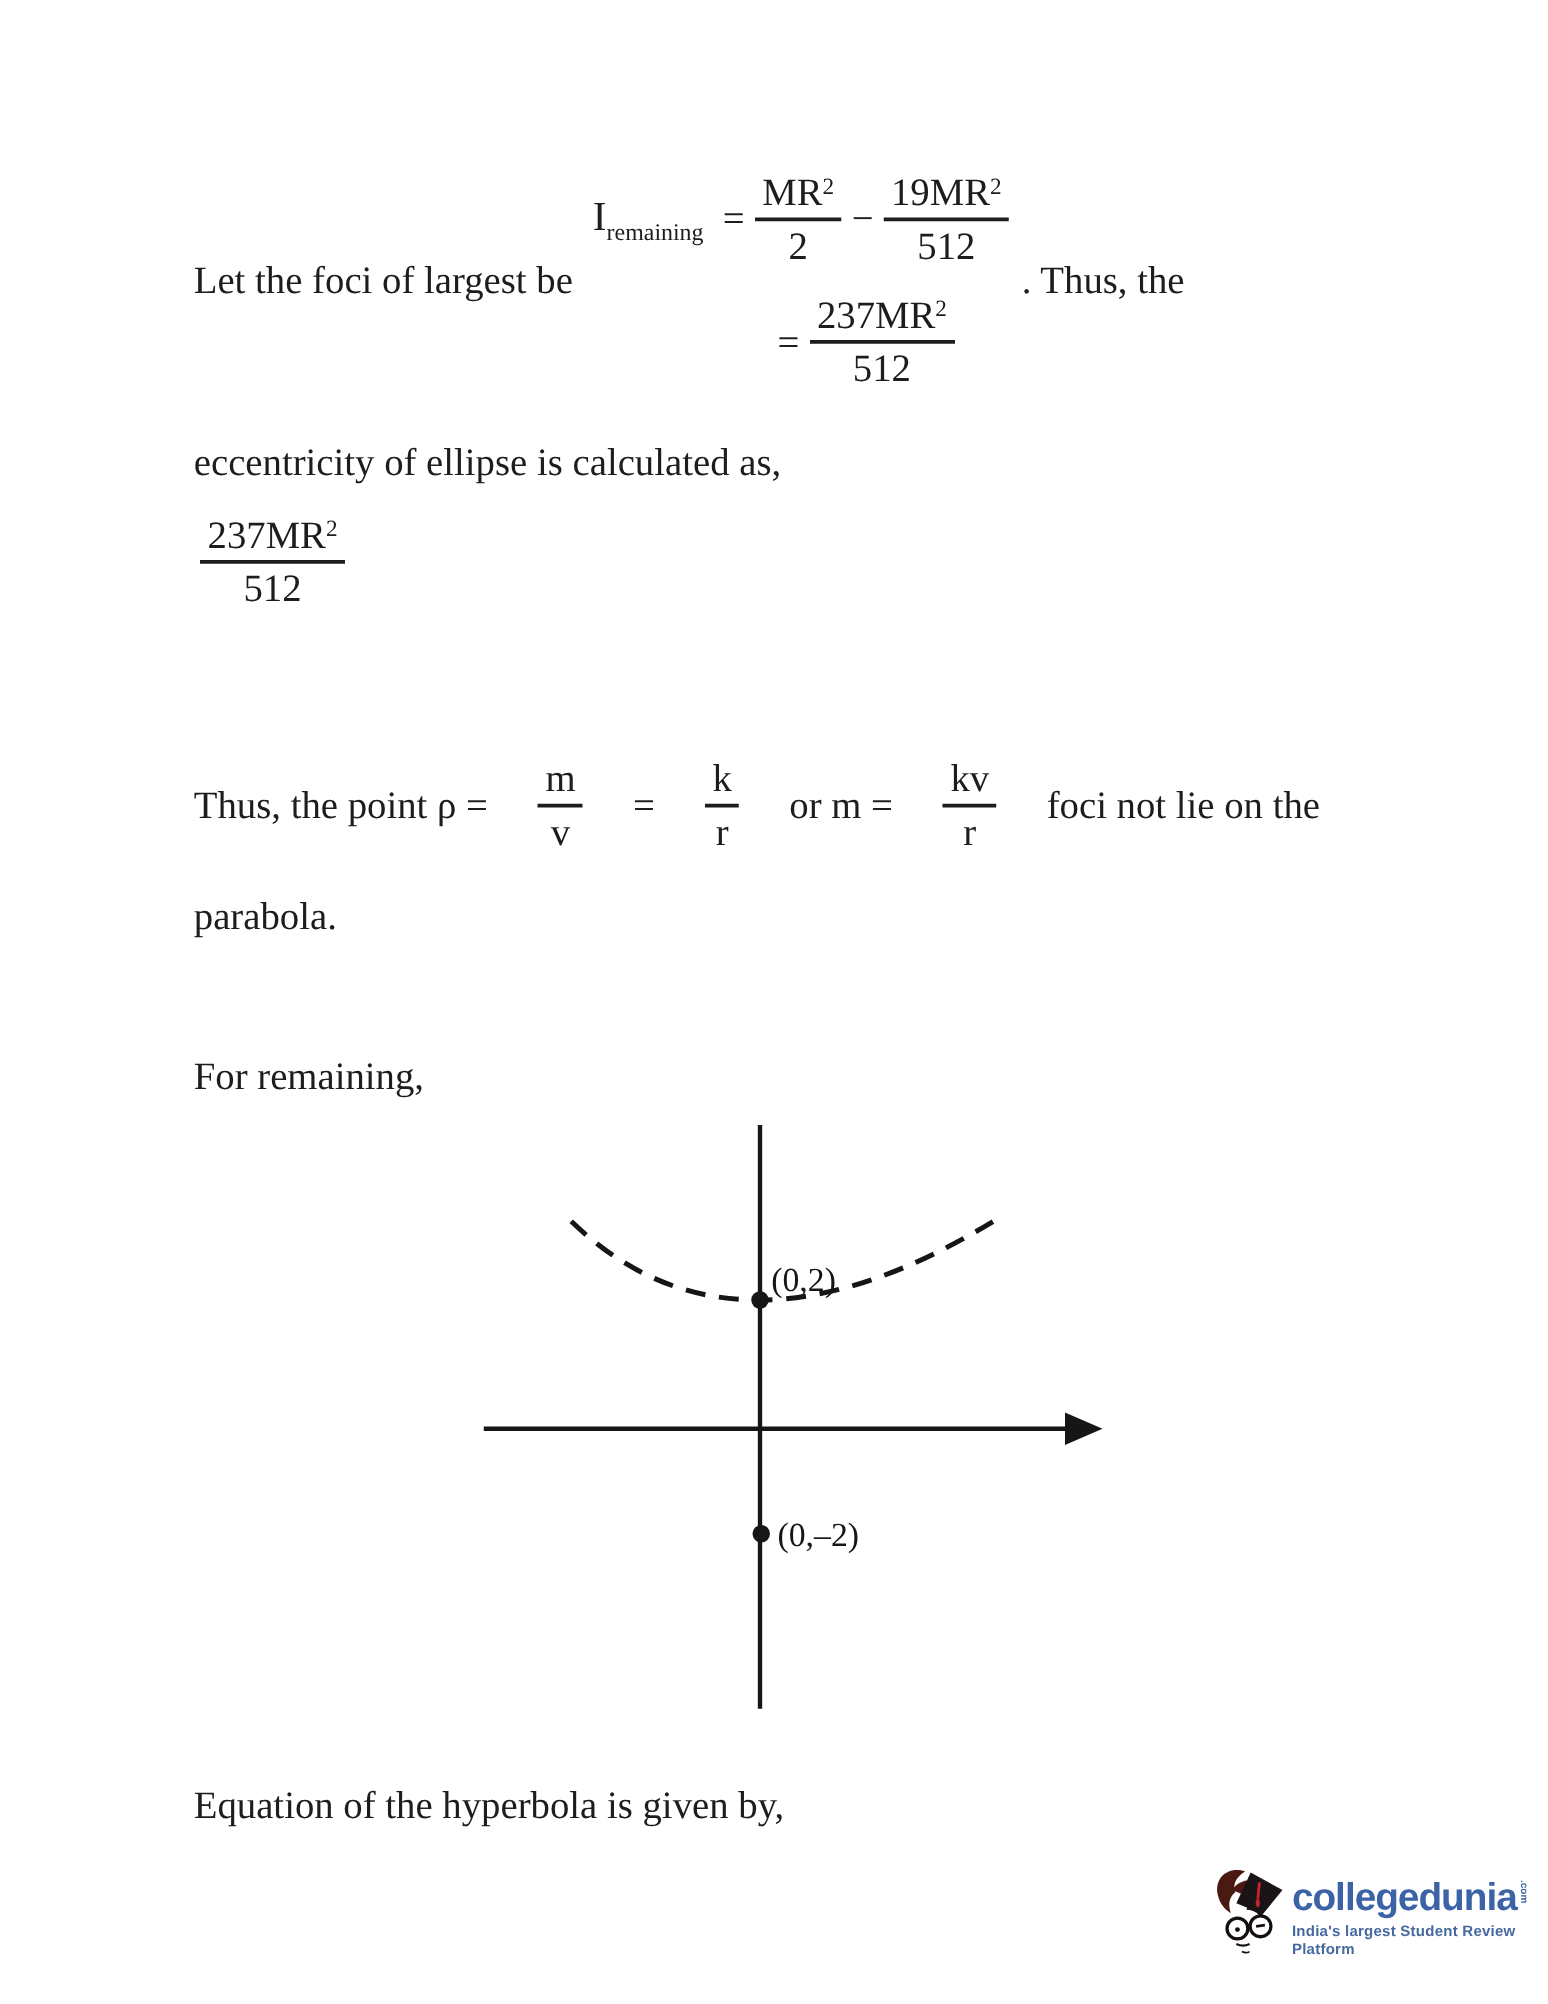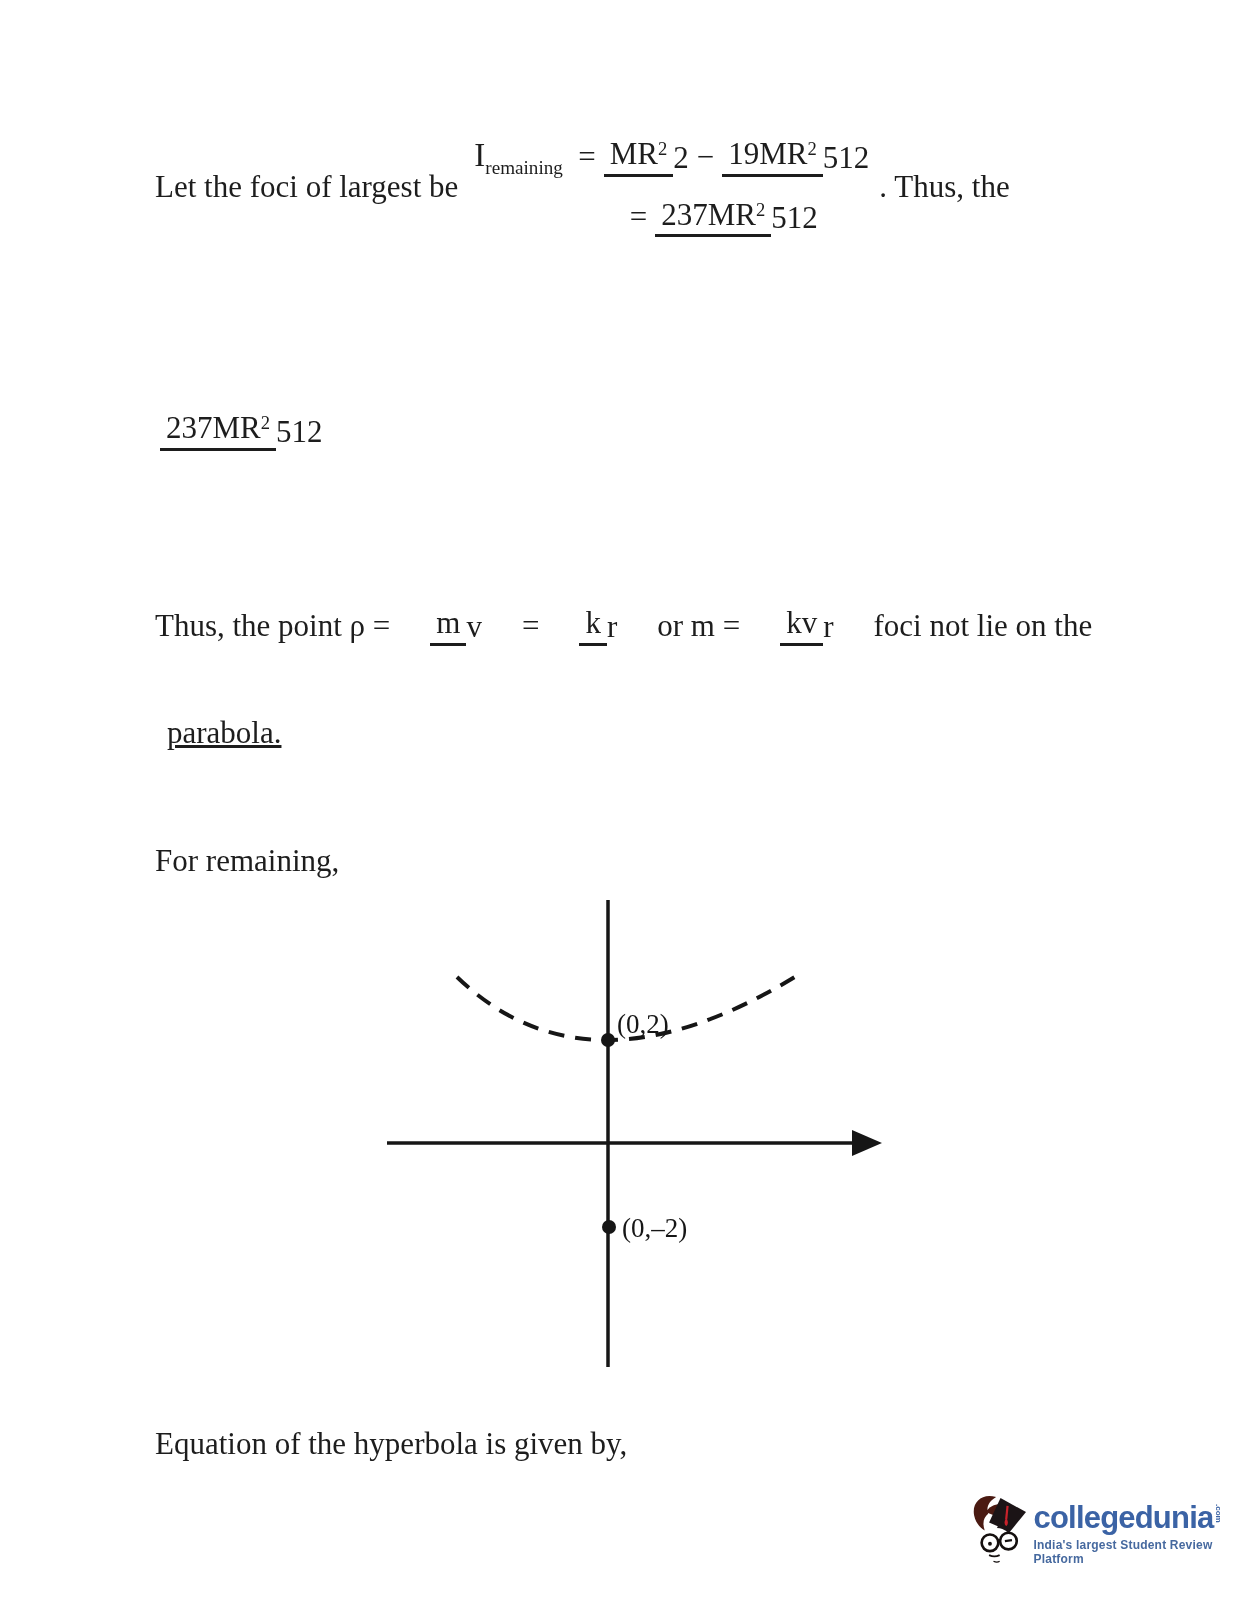--- a/index.html
+++ b/index.html
@@ -10,21 +10,21 @@
     background: #ffffff;
     font-family: "Liberation Serif", "DejaVu Serif", serif;
     color: #1d1d1d;
     overflow: hidden;
   }
   .abs { position: absolute; }
   .t { font-size: 31px; line-height: 1.15; white-space: nowrap; }
   .eqrow { display: flex; align-items: center; gap: 8px; }
   .row1 { display: flex; align-items: center; gap: 4px; }
   .eqcol { display: flex; flex-direction: column; gap: 20px; margin-left: 12px; margin-right: 6px; align-items: center; }
-  .frac { display: inline-flex; flex-direction: row; align-items: center; font-size: 31px; line-height: 1.15; }
+  .frac { display: inline-flex; flex-direction: column; align-items: center; font-size: 31px; line-height: 1.15; }
   .frac .num { border-bottom: 3px solid #1d1d1d; padding: 0 6px 2px; white-space: nowrap; }
   .frac .den { padding-top: 2px; white-space: nowrap; }
   sup.e { font-size: 0.60em; line-height: 0; vertical-align: 9px; }
   .ilabel { width: 96px; font-size: 33px; }
   .ilabel sub { font-size: 0.58em; line-height: 0; vertical-align: -8px; }
   .rowB { margin-left: 104px; }
   
   .figure-svg text { font-family: "Liberation Serif", "DejaVu Serif", serif; fill: #161616; }
   
   .logo { display: flex; align-items: flex-start; gap: 4px; }
@@ -72,20 +72,21 @@
         <span class="frac">
           <span class="num"><span>237MR</span><sup class="e">2</sup></span>
           <span class="den">512</span>
         </span>
       </div>
     </div>
 
     <span class="t">. Thus, the</span>
   </div>
 
+  <div class="abs t" style="left:155px; top:352px;">eccentricity of ellipse is calculated as,</div>
 
   <div class="abs" style="left:160px; top:410px;">
     <span class="frac">
       <span class="num"><span>237MR</span><sup class="e">2</sup></span>
       <span class="den">512</span>
     </span>
   </div>
 
   <div class="abs eqrow" style="left:155px; top:605px;gap:40px;">
     <span class="t">Thus, the point ρ =</span>
@@ -99,21 +100,21 @@
       <span class="den">r</span>
     </span>
     <span class="t">or m =</span>
     <span class="frac">
       <span class="num">kv</span>
       <span class="den">r</span>
     </span>
     <span class="t">foci not lie on the</span>
   </div>
 
-  <div class="abs t" style="left:167px; top:715px;text-decoration:underline;">parabola.</div>
+  <div class="abs t" style="left:155px; top:715px;">parabola.</div>
 
   <div class="abs t" style="left:155px; top:843px;">For remaining,</div>
 
   <svg class="abs figure-svg" style="left:378px; top:890px;" width="520" height="485" viewBox="0 0 520 485">
 
     <line x1="230" y1="10" x2="230" y2="477" stroke="#161616" stroke-width="3.5"></line>
 
     <line x1="9" y1="253" x2="482" y2="253" stroke="#161616" stroke-width="3.5"></line>
     <polygon points="504,253 474,240 474,266" fill="#161616"></polygon>
 

